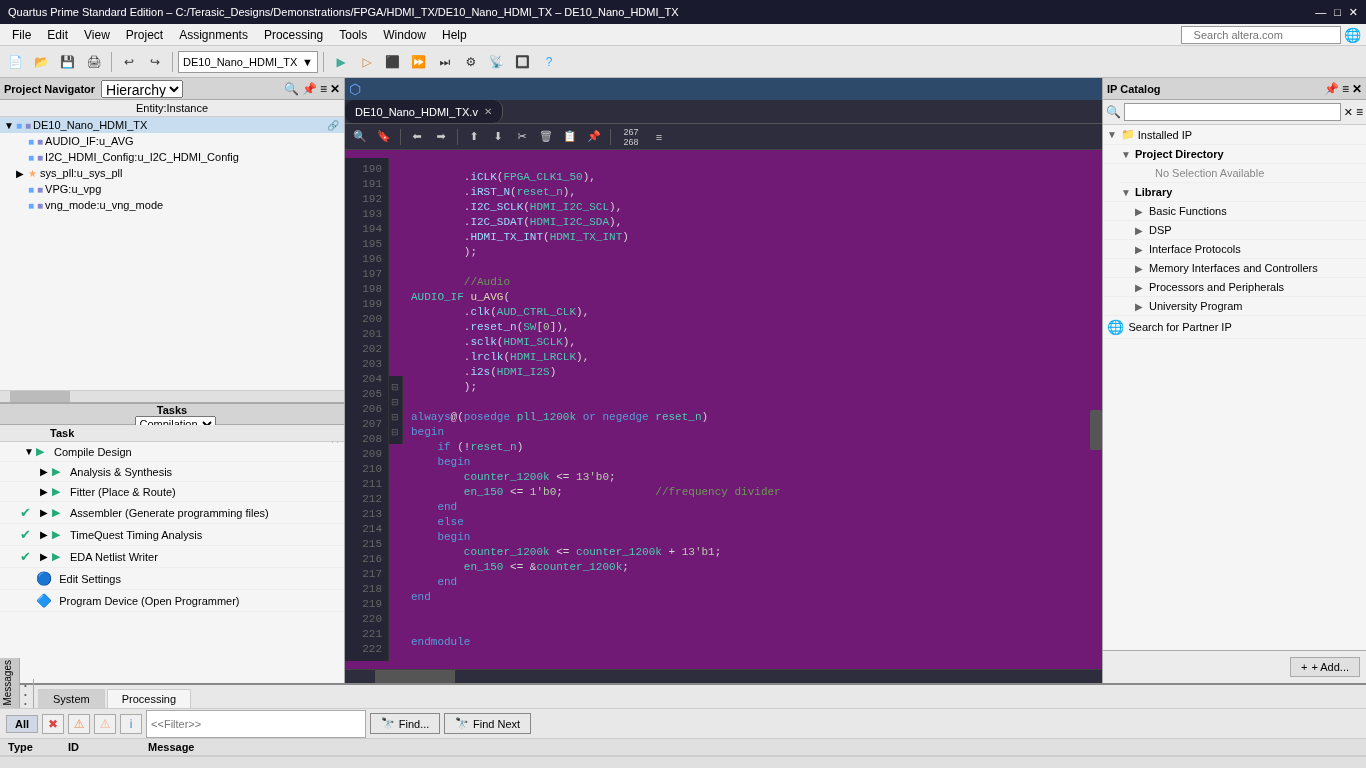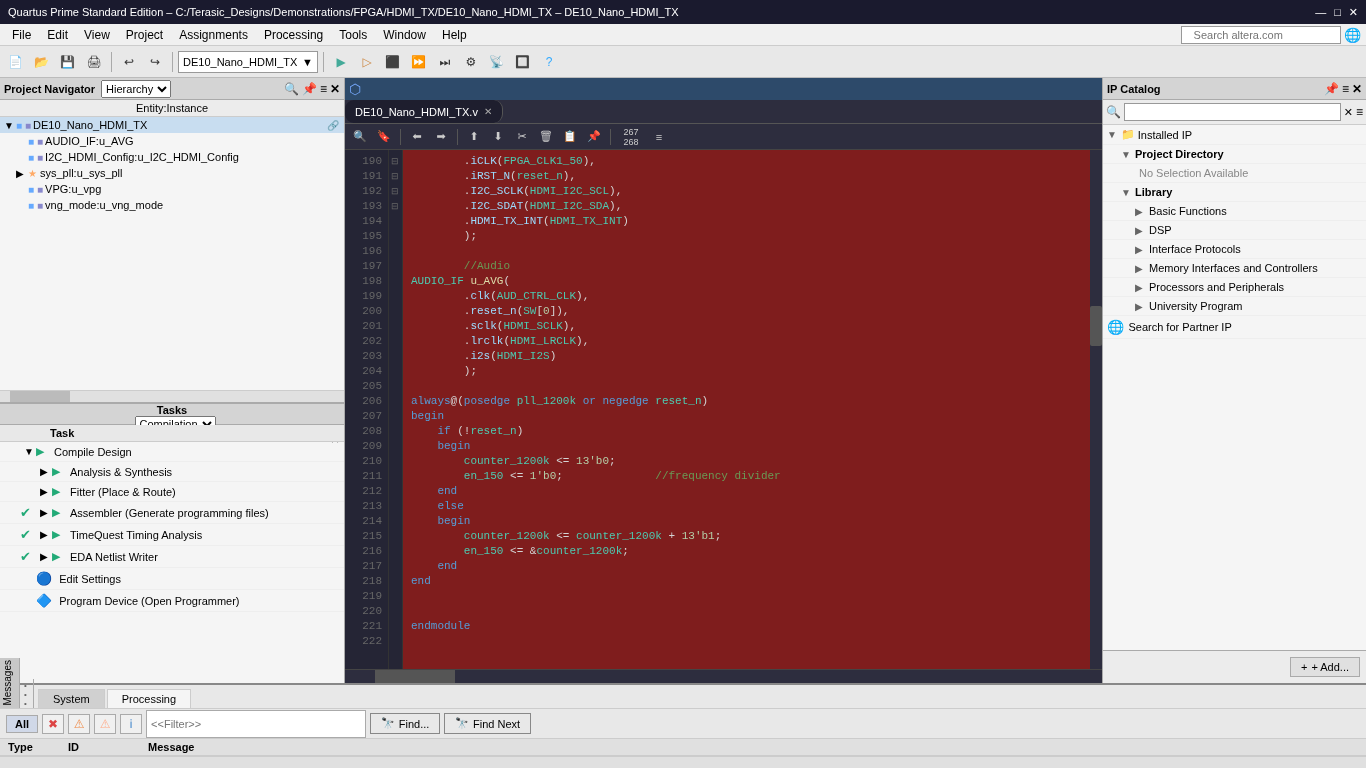--- a/index.html
+++ b/index.html
@@ -98,21 +98,21 @@
       background: #d4d4d4;
       border-bottom: 1px solid #aaa;
       height: 22px;
       display: flex;
       align-items: center;
       padding: 0 4px;
       font-size: 11px;
       font-weight: bold;
     }
     .panel-header select {
-      font-size: 11px;
+      font-size: 14px;
       margin-left: 6px;
       height: 18px;
     }
     .panel-header-icons { margin-left: auto; display: flex; gap: 3px; }
     .ph-icon { font-size: 12px; cursor: pointer; }
 
     #entity-label {
       text-align: center;
       font-size: 11px;
       padding: 2px;
@@ -216,23 +216,24 @@
     .ed-btn {
       width: 22px; height: 20px;
       display: flex; align-items: center; justify-content: center;
       cursor: pointer; color: #ccc; font-size: 11px;
       border: 1px solid transparent;
     }
 
     #code-area {
       flex: 1;
       overflow: auto;
-      background: #7f1d1d;
+      background: #701a75;
       display: flex;
       position: relative;
+      align-items: center;
     }
     #line-numbers {
       background: #252535;
       color: #666;
       font-family: 'Courier New', monospace;
       font-size: 11px;
       padding: 4px 6px;
       text-align: right;
       line-height: 15px;
       min-width: 44px;
@@ -842,21 +843,21 @@
           <span class="ip-expand">▼</span>
           <span style="color:#e8c84a;margin-right:3px;">📁</span>
           <span class="ip-label">Installed IP</span>
         </div>
 
         <div class="ip-tree-item" style="padding-left:18px;">
           <span class="ip-expand">▼</span>
           <span style="font-weight:bold;">Project Directory</span>
         </div>
 
-        <div class="ip-tree-item" style="padding-left:36px;color:#888;">
+        <div class="ip-tree-item" style="padding-left:36px;color:#888;margin-left:16px;">
           <span class="ip-label">No Selection Available</span>
         </div>
 
         <div class="ip-tree-item" style="padding-left:18px;">
           <span class="ip-expand">▼</span>
           <span style="font-weight:bold;">Library</span>
         </div>
 
         <div class="ip-tree-item" style="padding-left:32px;">
           <span class="ip-expand">▶</span>

